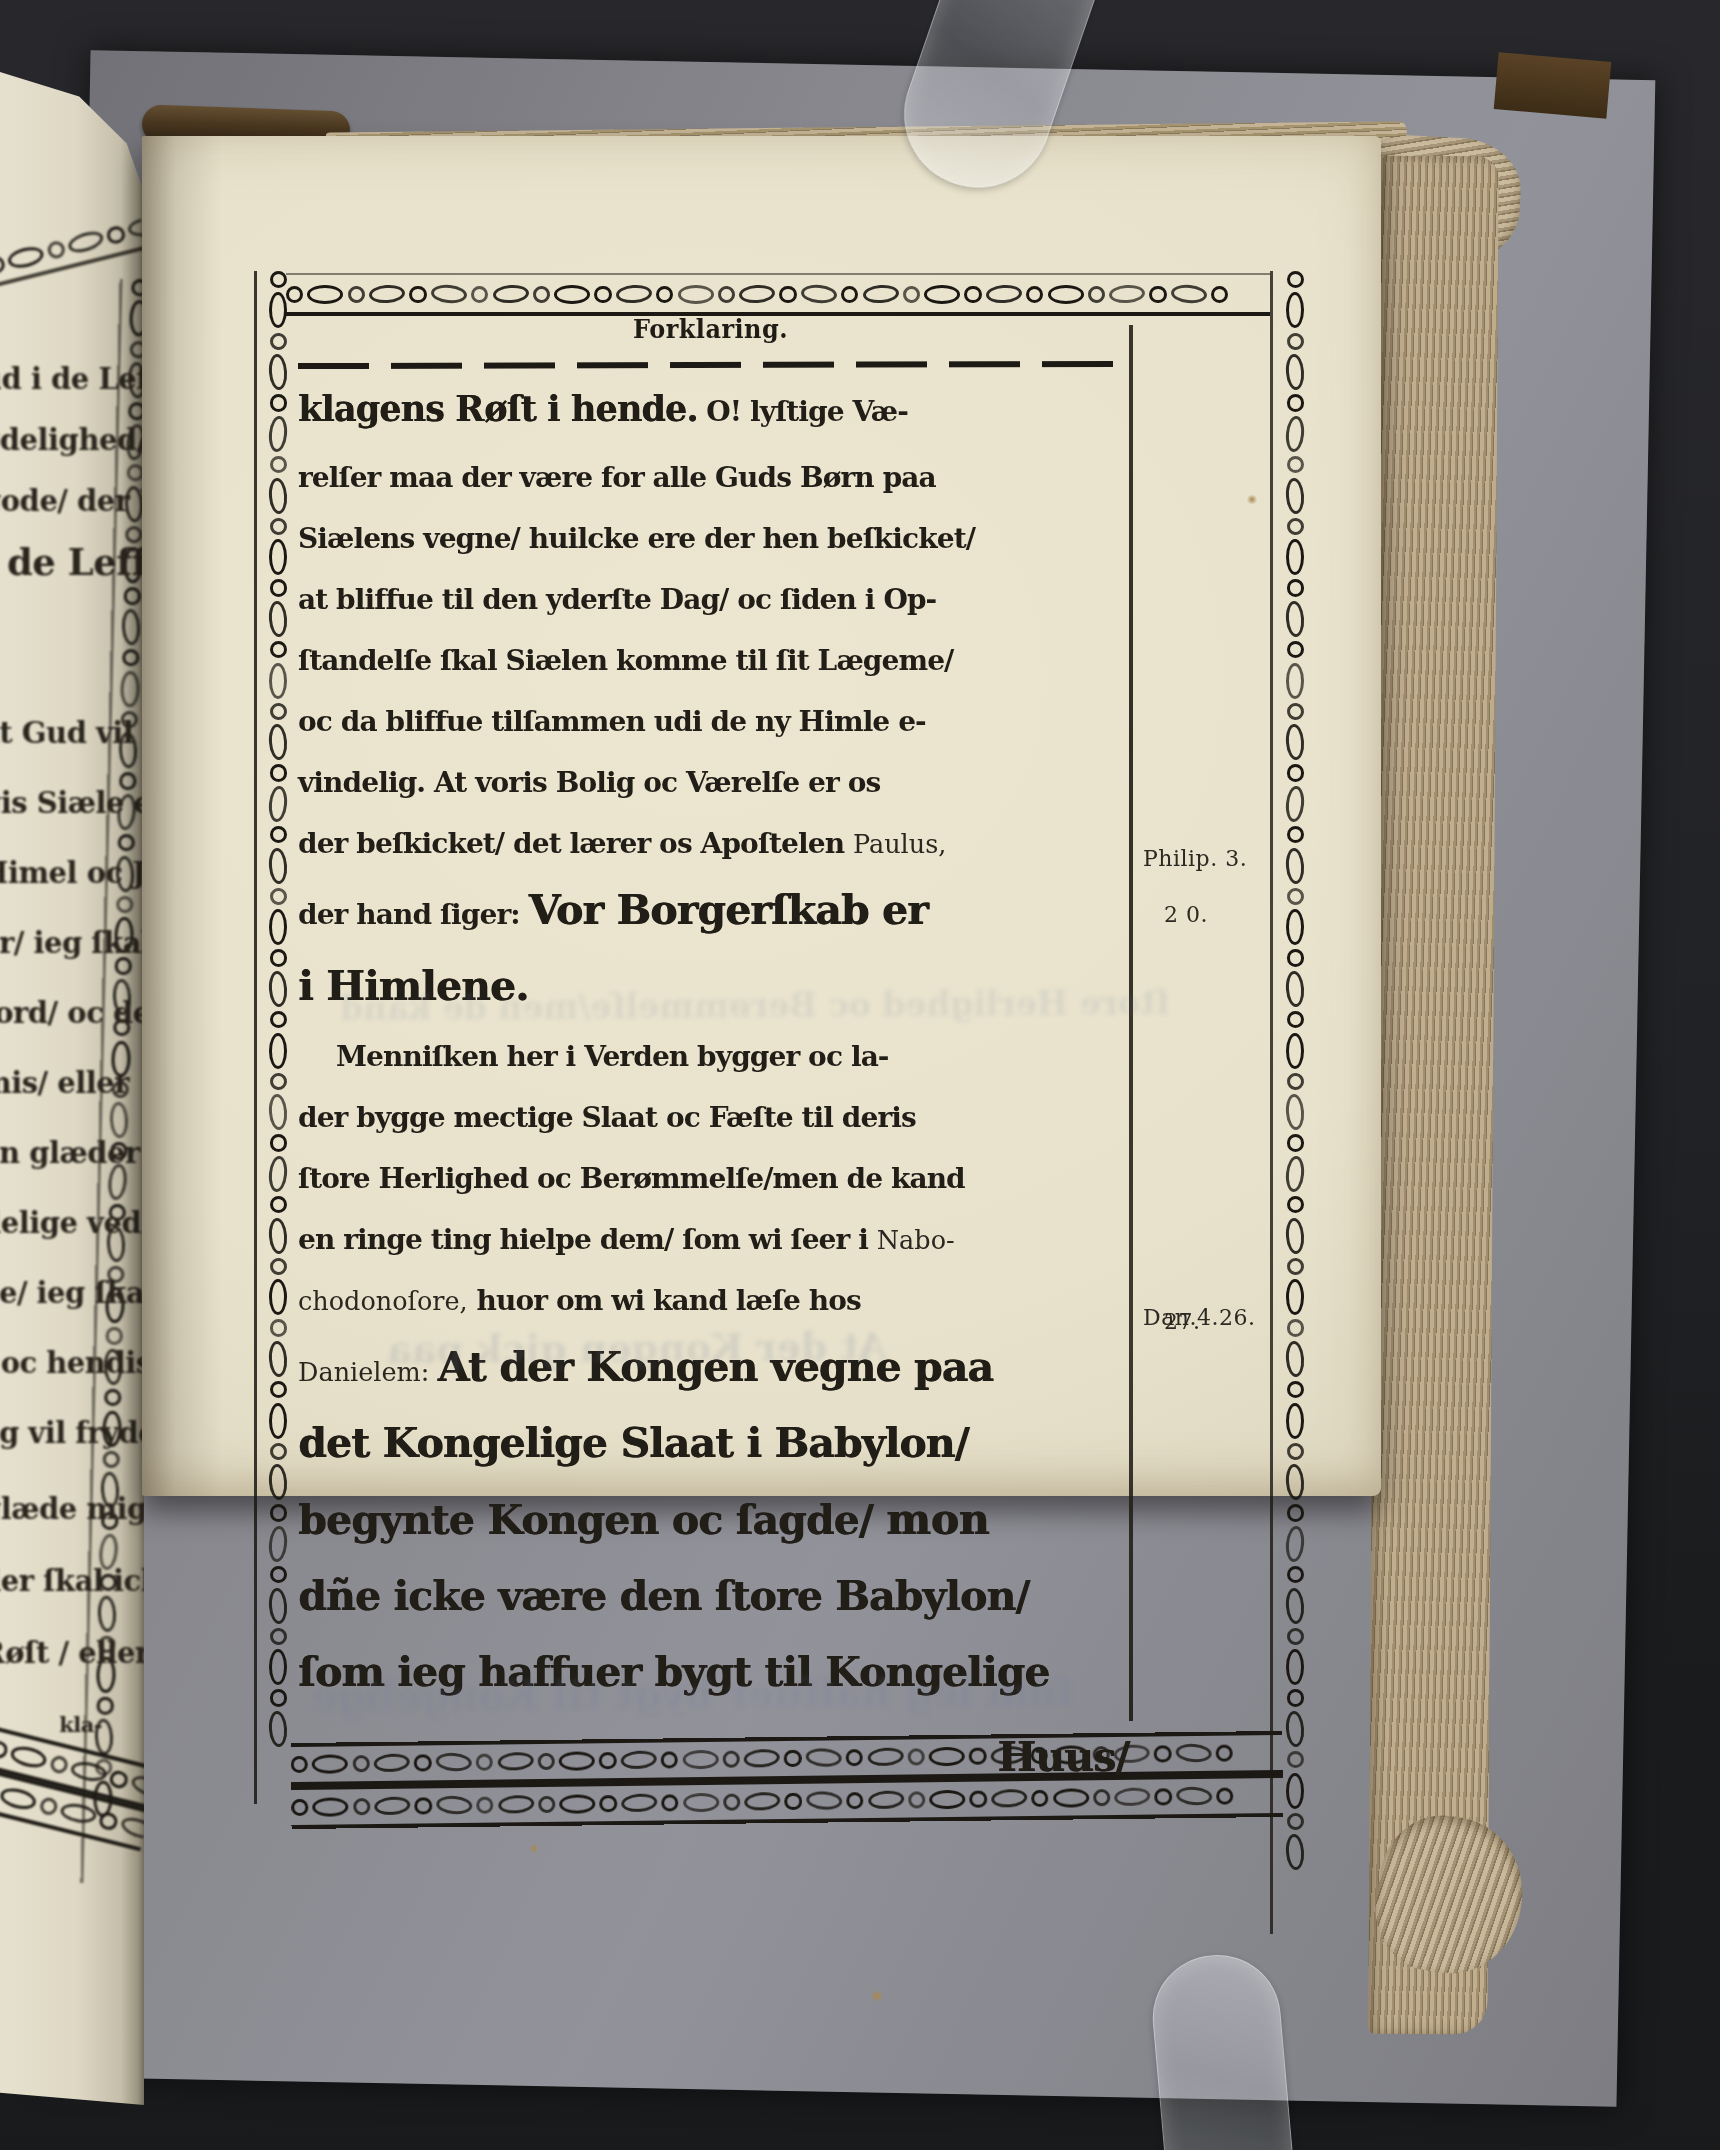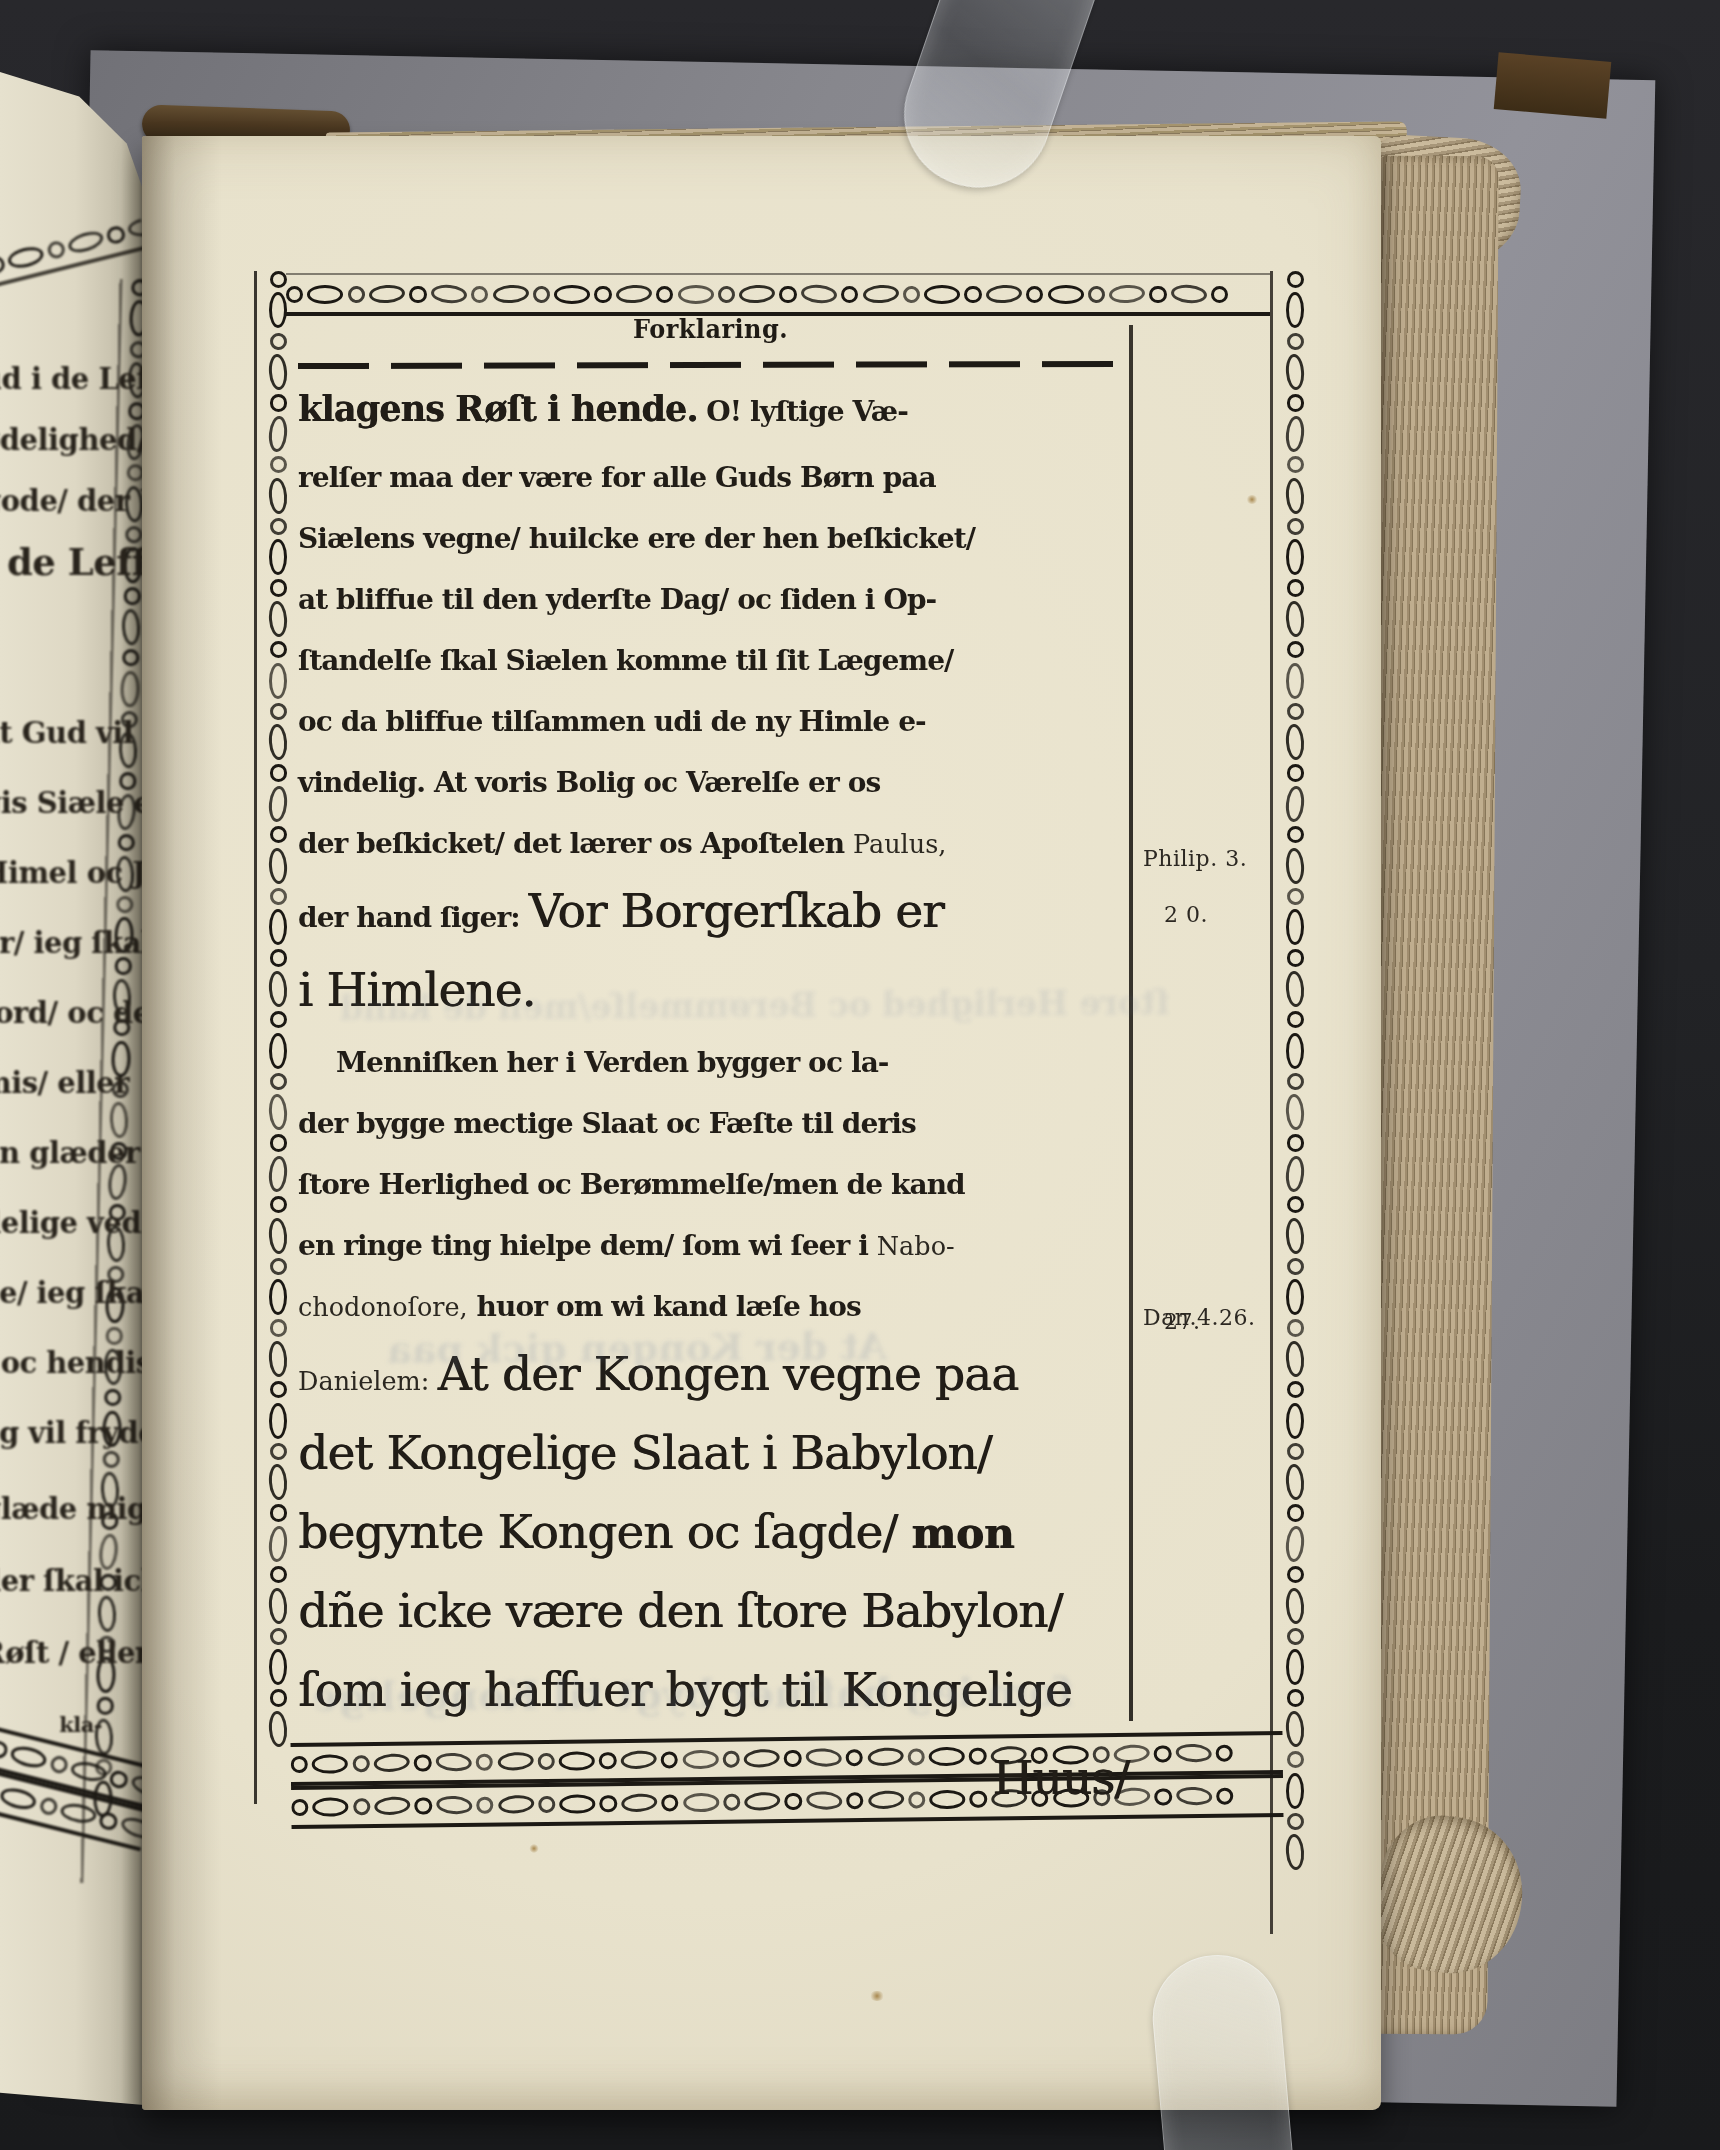--- a/index.html
+++ b/index.html
@@ -51,21 +51,21 @@
   .lp-g1{top:283px;line-height:61px;}
   .lp-g2{top:632px;line-height:70px;}
   .lp-g3{top:1407px;line-height:72px;}
   .lp-topborder{position:absolute;left:-14px;top:164px;width:160px;height:35px;transform:rotate(-14deg);
          border-bottom:4.7px solid rgba(28,24,18,.8);}
   .lp-rightborder{position:absolute;left:100px;top:213px;height:1605px;width:35px;transform:rotate(1.4deg);
          border-left:3.3px solid rgba(28,24,18,.55);}
   .lp-botborder{position:absolute;left:-17px;top:1680px;width:170px;transform:rotate(14deg);}
 
   
-  .page-right{position:absolute;left:142px;top:136px;width:1239px;height:1974px;
+  .page-right{position:absolute;left:142px;top:136px;width:1239px;height:1360px;
          border-radius:2.8px 6.6px 8.5px 3.8px;
          background:radial-gradient(120% 90% at 45% 40%,#ece6d1 0%,#e8e2cc 55%,#ded7c0 82%,#d2cab0 100%);
          box-shadow:inset 0 0 61px rgba(140,120,80,.25), inset 0 -14px 33px rgba(120,100,65,.2), 0 16px 28px rgba(0,0,0,.45);}
   .page-right::before{content:"";position:absolute;inset:0;border-radius:inherit;
          background:linear-gradient(90deg,rgba(60,50,35,.40) 0,rgba(60,50,35,.14) 33px,rgba(60,50,35,0) 80px);}
 
   
   .orn{display:flex;align-items:center;justify-content:flex-start;gap:4.2px;overflow:hidden;color:#1b1813;}
   .orn i{flex:none;display:block;border-radius:50%;}
   .orn .ri{width:11.3px;height:11.3px;border:3.8px solid currentColor;}
@@ -93,21 +93,21 @@
           background:repeating-linear-gradient(90deg,#1d1a15 0 71px,rgba(0,0,0,0) 71px 93px);}
 
   .body-lines{position:absolute;left:156px;top:240px;width:835px;}
   .line{white-space:nowrap;line-height:54px;color:#211d17;}
   .line.xl{line-height:65px;}
   .line.ind{text-indent:38px;}
   .line.right{text-align:right;padding-right:3.8px;}
   .line.push{margin-top:9px;}
   .seg-n{font-size:28px;font-weight:bold;letter-spacing:-0.9px;text-align:right;}
   .seg-m{font-size:35px;font-weight:bold;letter-spacing:-0.9px;text-shadow:0.5px 0 currentColor;}
-  .seg-x{font-size:47px;font-weight:normal;letter-spacing:-0.9px;text-shadow:0.7px 0 currentColor;text-align:center;}
+  .seg-x{font-size:41px;font-weight:bold;letter-spacing:-0.9px;text-shadow:0.7px 0 currentColor;text-align:center;}
   .seg-xb{font-size:42px;font-weight:bold;letter-spacing:0;text-shadow:1.2px 0 currentColor;text-align:center;}
   .seg-r{font-size:25.5px;font-weight:normal;letter-spacing:0;color:#2b2720;}
 
   .mnote{position:absolute;left:1001px;width:124px;font-size:22px;color:#2c2822;letter-spacing:0.5px;}
   .mnote.num{text-indent:21px;}
 
   
   .ghost{position:absolute;white-space:nowrap;font-weight:bold;color:rgba(105,122,152,.17);
          transform:scaleX(-1) rotate(.4deg);filter:blur(1.9px);}
 

